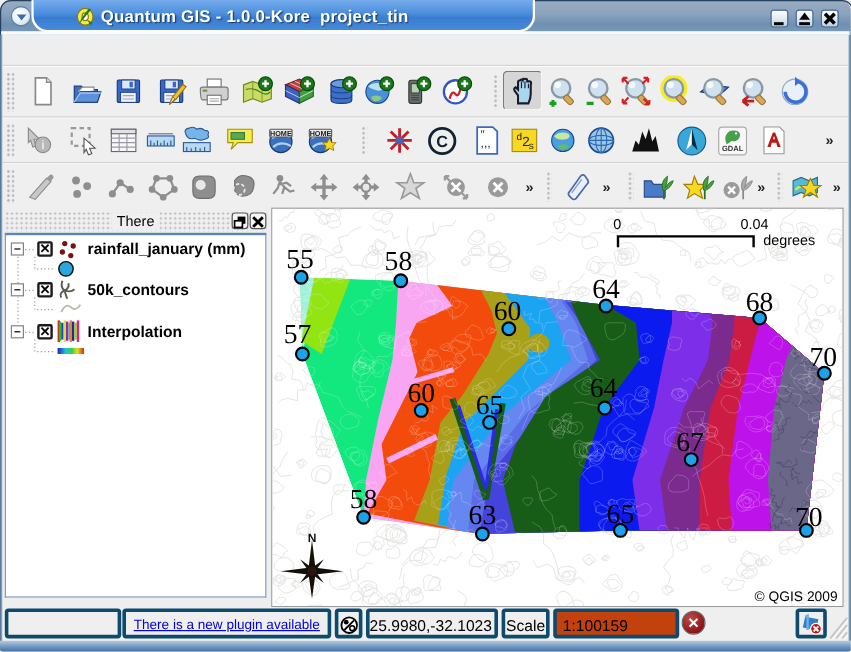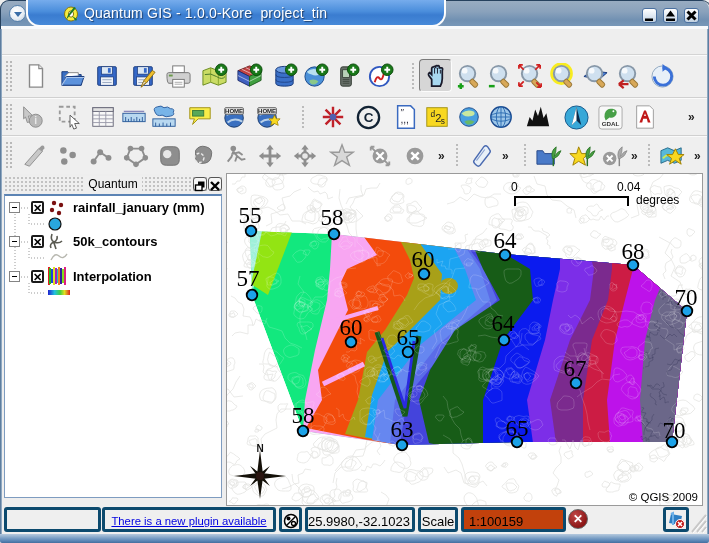--- a/index.html
+++ b/index.html
@@ -9,21 +9,21 @@
 
 
 #titlebar { left:0; top:0; width:709px; height:29px;
   background:linear-gradient(#9aadc2 0%, #8aa2bc 40%, #7090b2 70%, #7c9cbc 100%);
   border-radius:9px 9px 0 0; }
 #titlebar::before { content:""; position:absolute; left:0; top:0; width:100%; height:100%;
   border-radius:9px 9px 0 0; border:1px solid #26415e; border-bottom:none; }
 #tbhighlight { left:1px; top:26px; width:707px; height:3px; background:#f8fafc; }
 #ttab { left:26px; top:0; width:420px; height:27px; background:linear-gradient(#76acec 0%, #4b8edc 45%, #3a7cd0 60%, #478ad9 100%);
   border-radius:0 0 14px 14px; border:2px solid #fdfdfd; border-top:none; }
-#ttext { left:84px; top:5px; width:360px; height:18px; color:#fff; font-size:14px; font-weight:normal;
+#ttext { left:84px; top:5px; width:360px; height:18px; color:#fff; font-size:14px; font-weight:bold;
   text-shadow:1px 1px 1px #1a3a66; letter-spacing:0.2px; white-space:nowrap; }
 #menubtn { left:9px; top:5px; width:17px; height:17px; border-radius:50%;
   background:radial-gradient(circle at 40% 35%, #ffffff 0%, #e8eef4 55%, #b8c8d8 100%);
   border:1px solid #5580ac; }
 #menubtn::after { content:""; position:absolute; left:4px; top:6px; width:0; height:0;
   border-left:4px solid transparent; border-right:4px solid transparent; border-top:5px solid #3a6ea8; }
 .winbtn { top:8px; width:15px; height:15px; background:linear-gradient(#ffffff,#dce6f0 60%,#c0d0e0);
   border:1px solid #4a70a0; border-radius:3px; color:#000; font-size:10px; font-weight:bold;
   text-align:center; line-height:13px; }
 
@@ -426,21 +426,21 @@
 <div class="tsep" style="left:645px"></div>
 <svg class="ticon" style="left:657px;top:6px;width:27px;height:27px" viewBox="0 0 28 28">
         <path d="M2,8 L9,5 L16,8 L23,5 L23,18 L16,21 L9,18 L2,21 Z" fill="#58b8d8" stroke="#2a6a8a"></path>
         <path d="M4,16 Q9,10 14,14 T22,12" stroke="#c8e858" stroke-width="2" fill="none"></path>
         <path d="M17,6 L20,12 L26,12 L21,16 L23,22 L17,18 L11,22 L13,16 L8,12 L14,12 Z" fill="#f8d820" stroke="#a08000"></path>
       </svg>
 <div class="chev" style="left:692px;top:12px">»</div>
     </div>
 
   <div id="legendtitle" class="abs">
-    <div id="legendlabel" class="abs"><span>Quantum</span></div>
+    <div id="legendlabel" class="abs"><span>There</span></div>
     <div class="lbtn abs" style="left:189px"><svg width="12" height="12" viewBox="0 0 12 12">
           <rect x="4" y="1.5" width="6.5" height="6" fill="#000"></rect>
           <rect x="1.5" y="5" width="6.5" height="5.5" fill="#fff" stroke="#000" stroke-width="1.4"></rect>
         </svg></div>
     <div class="lbtn abs" style="left:204px"><svg width="12" height="12" viewBox="0 0 12 12">
           <path d="M2,2 L10,10 M10,2 L2,10" stroke="#000" stroke-width="2.4"></path>
         </svg></div>
   </div>
   <div id="legendbox" class="abs">
       <svg style="position:absolute;left:0;top:0" width="216" height="302" viewBox="0 0 216 302">

